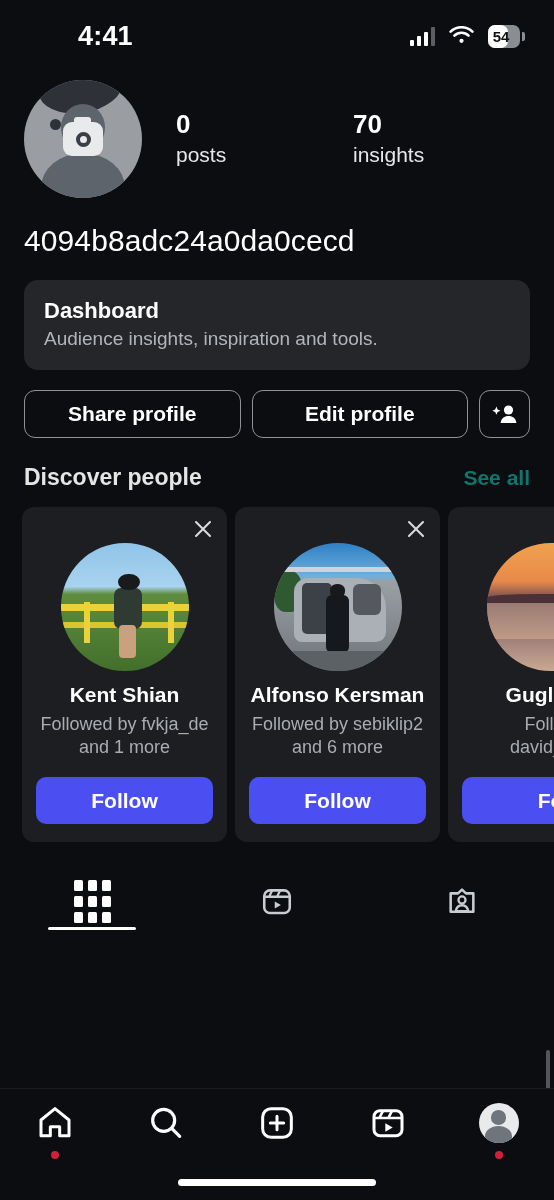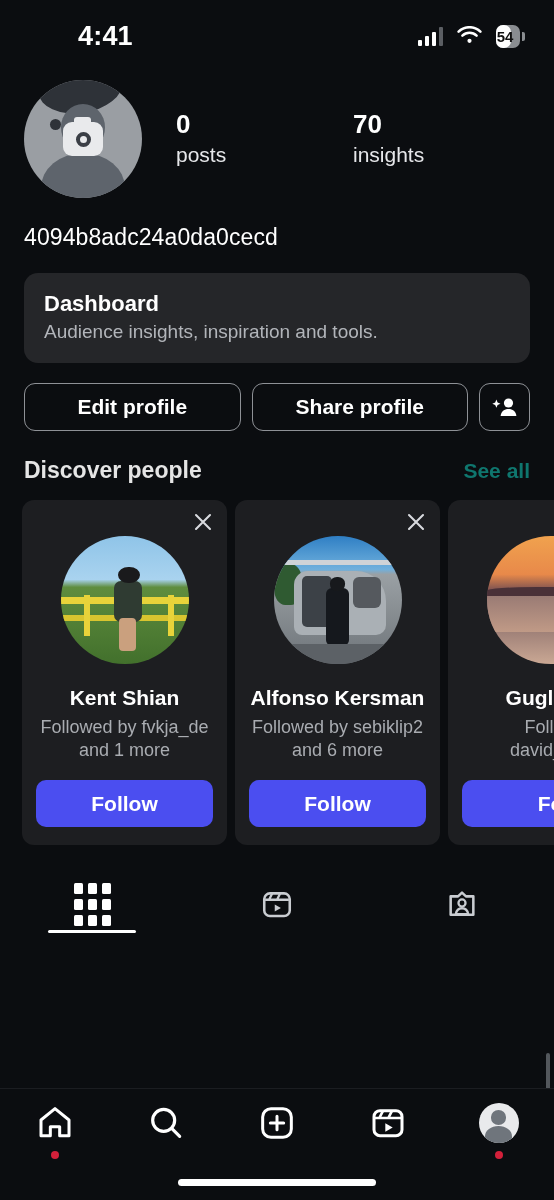--- a/index.html
+++ b/index.html
@@ -13,21 +13,21 @@
 
   
   .statusbar { height:72px; display:flex; align-items:center;
                justify-content:space-between; padding:0 34px 0 78px; }
   .status-time { color:#fff; font-size:27px; font-weight:600; letter-spacing:.2px;text-align:right; }
   .status-right { display:flex; align-items:center; gap:13px; }
   .sig { display:flex; align-items:flex-end; gap:2.5px; height:19px; }
   .sig i { width:4.5px; background:#fff; border-radius:1px; display:block; }
   .sig i:nth-child(1){height:6px;} .sig i:nth-child(2){height:10px;}
   .sig i:nth-child(3){height:14px;} .sig i:nth-child(4){height:19px;background:#5b5e63;}
-  .batt { width:24px; height:23px; border-radius:7px; background:#8a8d91;
+  .batt { width:32px; height:23px; border-radius:7px; background:#8a8d91;
           position:relative; display:flex; align-items:center; }
   .batt::after{content:"";position:absolute;right:-5px;top:7px;width:3.5px;height:9px;
                background:#8a8d91;border-radius:0 2px 2px 0;}
   .batt-fill{position:absolute;left:0;top:0;bottom:0;width:62%;background:#fff;border-radius:7px;}
   .batt-num{position:relative;z-index:2;width:100%;text-align:center;color:#111;
             font-size:15px;font-weight:700;padding-right:6px;}
 
   
   .prof-head { display:flex; align-items:center; padding:8px 24px 0 24px; }
   .avatar { width:118px; height:118px; border-radius:50%; position:relative;
@@ -45,21 +45,21 @@
           display:flex;align-items:center;justify-content:center;}
   .av-cam::before{content:"";position:absolute;top:-5px;left:11px;width:17px;height:7px;
                   background:#e9eaec;border-radius:3px 3px 0 0;}
   .av-cam i{width:15px;height:15px;border:4px solid #3a3e45;border-radius:50%;display:block;}
 
   .stats { display:flex; flex:1; padding-left:34px; }
   .stat { flex:1; display:flex; flex-direction:column; align-items:flex-start; }
   .stat-num { color:#fff; font-size:26px; font-weight:700; line-height:1.15; }
   .stat-lbl { color:#e6e7ea; font-size:21px; line-height:1.3; margin-top:1px; }
 
-  .username { color:#fff; font-size:23px; padding:26px 24px 0 24px; letter-spacing:.1px; }
+  .username { color:#fff; font-size:30px; padding:26px 24px 0 24px; letter-spacing:.1px; }
 
   
   .dash { margin:22px 24px 0 24px; background:#252629; border-radius:14px;
           padding:18px 8px 20px 20px; }
   .dash-title { color:#fff; font-size:22px; font-weight:700; }
   .dash-sub { color:#b2b5ba; font-size:19px; margin-top:4px; }
 
   
   .actions { display:flex; gap:11px; padding:20px 24px 0 24px; }
   .btn-out { flex:1; height:48px; border:1.5px solid #8e9196; border-radius:11px;
@@ -74,21 +74,21 @@
   .disc-title { color:#e5e5e5; font-size:23px; font-weight:700; }
   .disc-all { color:#0f766e; font-size:21px; font-weight:600; }
 
   .cards { display:flex; gap:8px; padding:16px 0 0 22px; overflow:hidden; }
   .card { width:205px; flex:none; background:#1d1e21; border-radius:12px;
           padding:16px 14px 18px 14px; position:relative; }
   .card-x { position:absolute; right:12px; top:10px; width:24px; height:24px; }
   .card-pic { width:128px; height:128px; border-radius:50%; margin:20px auto 0 auto;
               overflow:hidden; position:relative; }
   .card-name { color:#fff; font-size:21px; font-weight:700; text-align:center;
-               margin-top:22px; white-space:nowrap; }
+               margin-top:12px; white-space:nowrap; }
   .card-sub { color:#a9acb1; font-size:18px; text-align:center; line-height:1.28;
               margin-top:6px; }
   .card-follow { margin-top:18px; height:47px; background:#4b4ef0; border-radius:10px;
                  display:flex; align-items:center; justify-content:center;
                  color:#fff; font-size:21px; font-weight:700; }
 
   
   .p1{position:absolute;inset:0;background:linear-gradient(#8fc4e8 0%,#a9d3ef 34%,#5f8d3e 40%,#42702c 100%);}
   .p1 .rail{position:absolute;left:0;right:0;top:48%;height:7px;background:#e8d33a;}
   .p1 .rail2{position:absolute;left:0;right:0;top:62%;height:6px;background:#d9c52f;}
@@ -194,22 +194,22 @@
   </div>
 
   <div class="username">4094b8adc24a0da0cecd</div>
 
   <div class="dash">
     <div class="dash-title">Dashboard</div>
     <div class="dash-sub">Audience insights, inspiration and tools.</div>
   </div>
 
   <div class="actions">
+    <div class="btn-out">Share profile</div>
     <div class="btn-out">Edit profile</div>
-    <div class="btn-out">Share profile</div>
     <div class="btn-icon">
       <svg width="27" height="22" viewBox="0 0 27 22">
         <circle cx="17.5" cy="7" r="4.6" fill="#fff"></circle>
         <path d="M9.6 20c.4-4.6 3.8-7 7.9-7s7.5 2.4 7.9 7z" fill="#fff"></path>
         <path d="M5.4 3.6l1.2 2.9 2.9 1.2-2.9 1.2-1.2 2.9-1.2-2.9L1.3 7.7l2.9-1.2z" fill="#fff"></path>
       </svg>
     </div>
   </div>
 
   <div class="disc-head">

